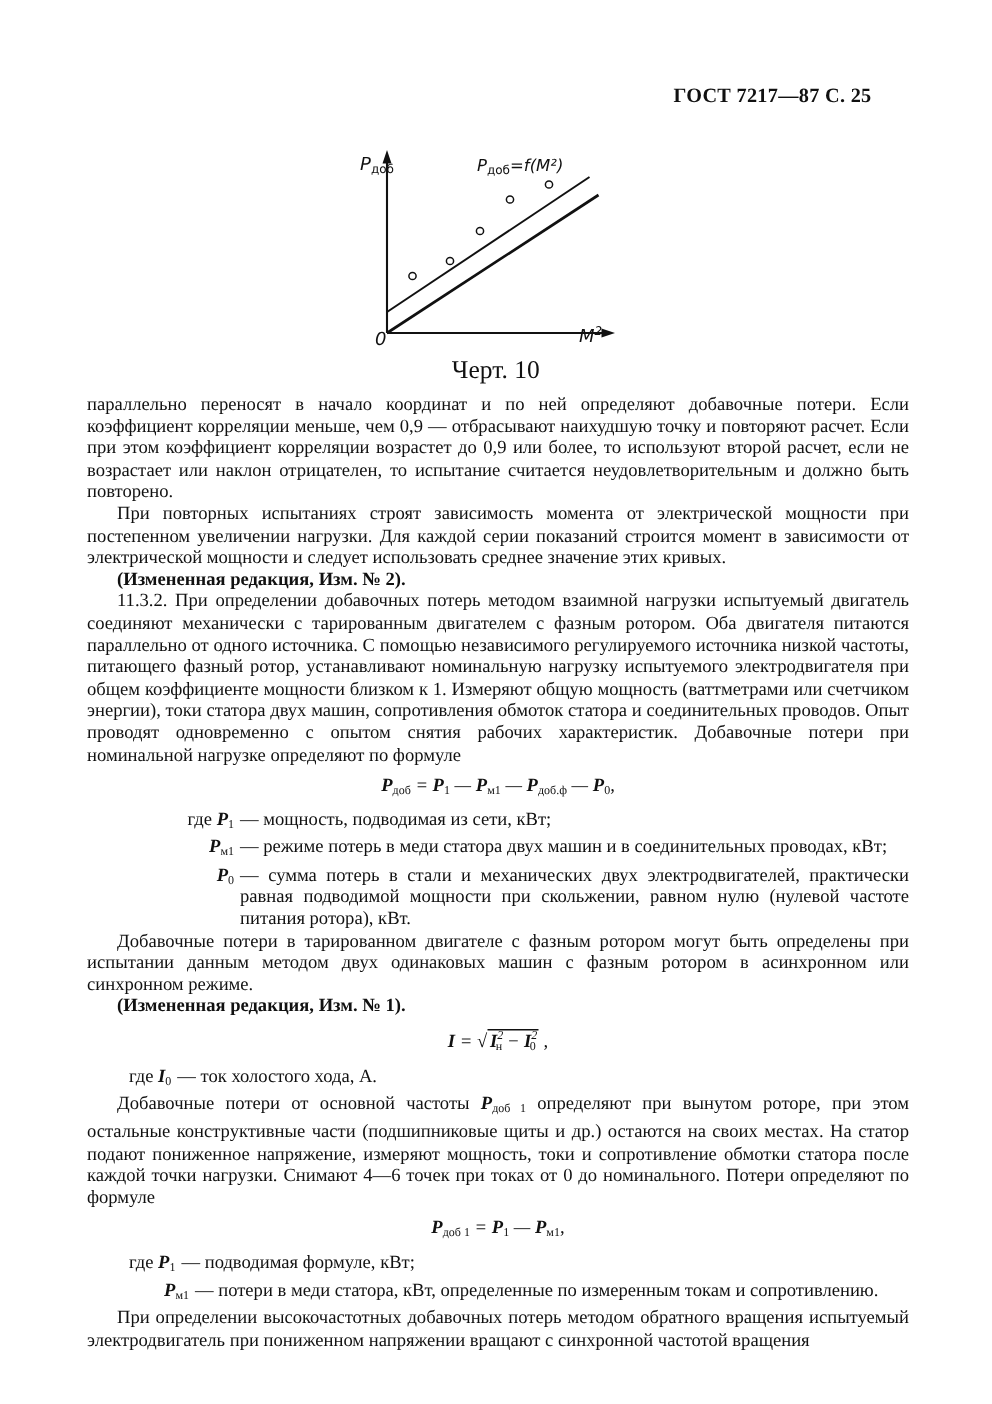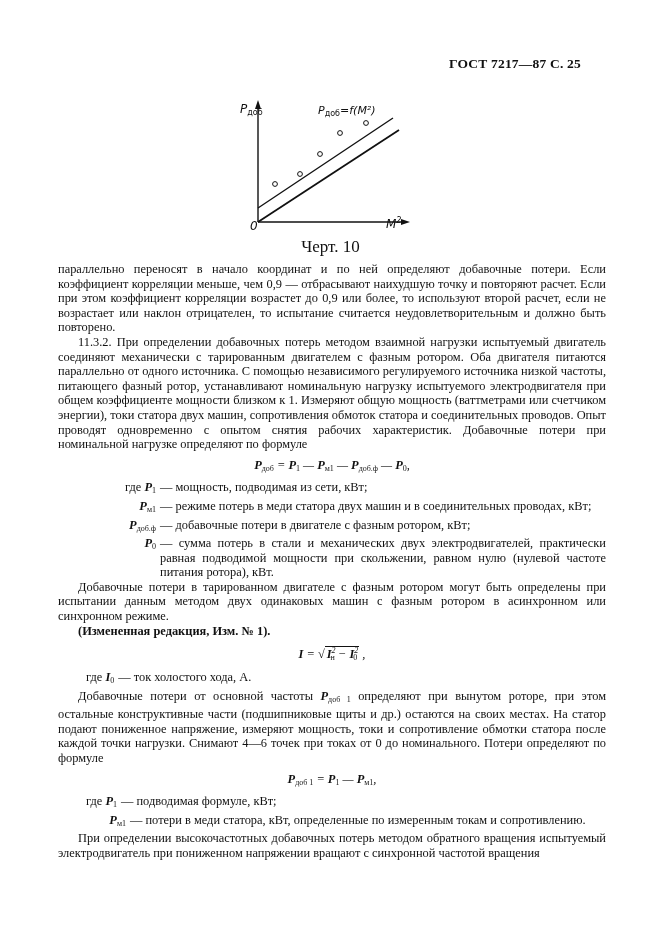--- a/index.html
+++ b/index.html
@@ -47,37 +47,35 @@
   <div style="position:absolute;left:4px;top:4px;font-style:italic;font-size:12px;font-family:'DejaVu Sans',sans-serif;"><span>P</span><sub>доб</sub></div>
   <div style="position:absolute;left:82px;top:6px;font-style:italic;font-size:11px;font-family:'DejaVu Sans',sans-serif;"><span>P</span><sub>доб</sub><span>=f(M²)</span></div>
   <div style="position:absolute;left:14px;top:121px;font-style:italic;font-size:12px;font-family:'DejaVu Sans',sans-serif;">0</div>
   <div style="position:absolute;left:150px;top:118px;font-style:italic;font-size:12px;font-family:'DejaVu Sans',sans-serif;"><span>M</span><sup>2</sup></div>
 </div>
 
 <div class="caption">Черт. 10</div>
 
 <div class="body">
   <p class="p">параллельно переносят в начало координат и по ней определяют добавочные потери. Если коэффициент корреляции меньше, чем 0,9 — отбрасывают наихудшую точку и повторяют расчет. Если при этом коэффициент корреляции возрастет до 0,9 или более, то используют второй расчет, если не возрастает или наклон отрицателен, то испытание считается неудовлетворительным и должно быть повторено.</p>
+  <p class="p indent">При повторных испытаниях строят зависимость момента от электрической мощности при постепенном увеличении нагрузки. Для каждой серии показаний строится момент в зависимости от электрической мощности и следует использовать среднее значение этих кривых.</p>
+  <p class="p bold">(Измененная редакция, Изм. № 2).</p>
   <p class="p indent">11.3.2. При определении добавочных потерь методом взаимной нагрузки испытуемый двигатель соединяют механически с тарированным двигателем с фазным ротором. Оба двигателя питаются параллельно от одного источника. С помощью независимого регулируемого источника низкой частоты, питающего фазный ротор, устанавливают номинальную нагрузку испытуемого электродвигателя при общем коэффициенте мощности близком к 1. Измеряют общую мощность (ваттметрами или счетчиком энергии), токи статора двух машин, сопротивления обмоток статора и соединительных проводов. Опыт проводят одновременно с опытом снятия рабочих характеристик. Добавочные потери при номинальной нагрузке определяют по формуле</p>
 
   <div class="formula">
     <i class="v">P</i><sub>доб</sub> = <i class="v">P</i><sub>1</sub> — <i class="v">P</i><sub>м1</sub> — <i class="v">P</i><sub>доб.ф</sub> — <i class="v">P</i><sub>0</sub>,
   </div>
 
   <div class="where">
     <span class="sym"><span>где</span> <i>P</i><sub>1</sub></span>
     <span class="def">— мощность, подводимая из сети, кВт;</span>
   </div>
   <div class="where">
     <span class="sym"><i>P</i><sub>м1</sub></span>
     <span class="def">— режиме потерь в меди статора двух машин и в соединительных проводах, кВт;</span>
-  </div>
-  <div class="where">
-    <span class="sym"><i>P</i><sub>доб.ф</sub></span>
-    <span class="def">— добавочные потери в двигателе с фазным ротором, кВт;</span>
   </div>
   <div class="where">
     <span class="sym"><i>P</i><sub>0</sub></span>
     <span class="def">— сумма потерь в стали и механических двух электродвигателей, практически равная подводимой мощности при скольжении, равном нулю (нулевой частоте питания ротора), кВт.</span>
   </div>
 
   <p class="p indent">Добавочные потери в тарированном двигателе с фазным ротором могут быть определены при испытании данным методом двух одинаковых машин с фазным ротором в асинхронном или синхронном режиме.</p>
   <p class="p bold">(Измененная редакция, Изм. № 1).</p>
 
   <div class="formula">

